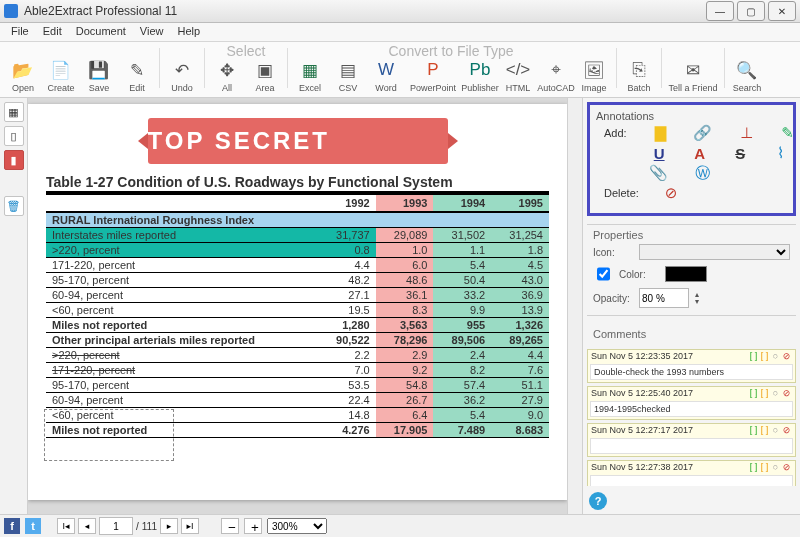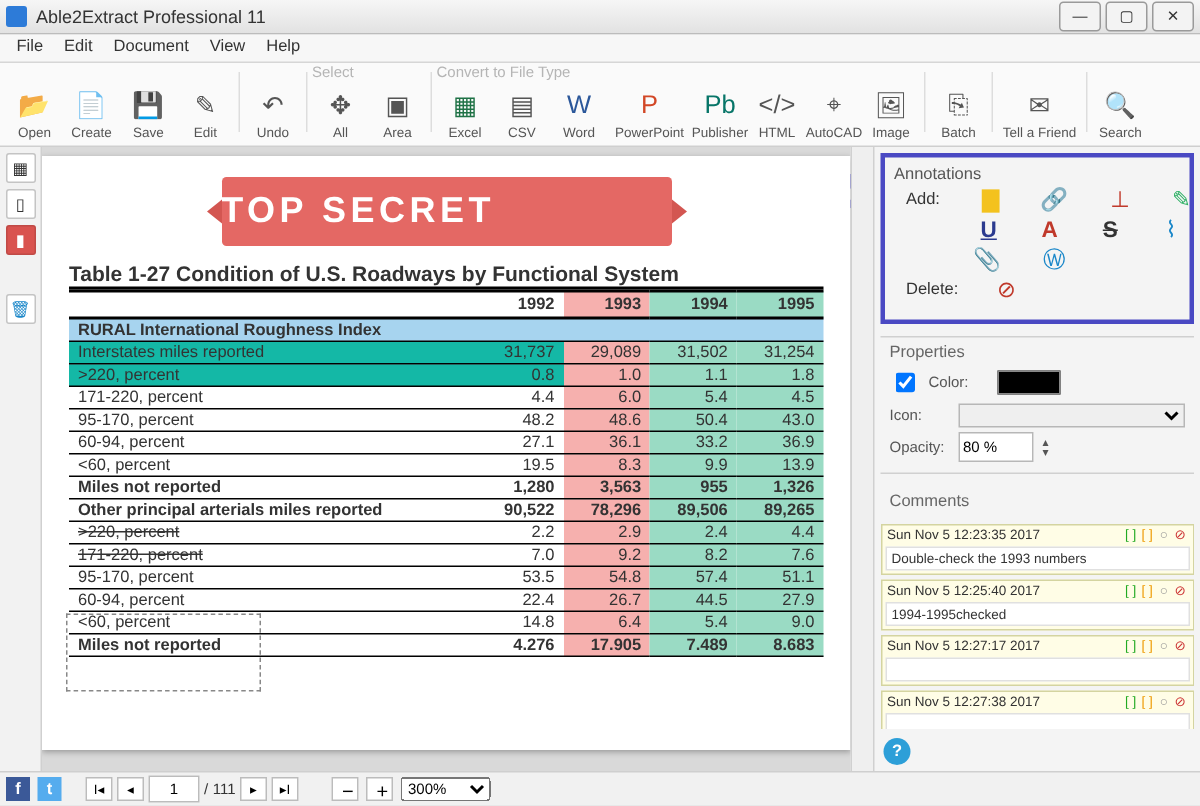--- a/index.html
+++ b/index.html
@@ -6,21 +6,21 @@
 .titlebar{height:22px;background:linear-gradient(#f6f6f6,#e2e2e2);border-bottom:1px solid #bcbcbc;display:flex;align-items:center;padding:0 4px;font-size:12px}
 .titlebar .icon{width:14px;height:14px;background:#2d7bd8;border-radius:2px;margin-right:6px}
 .titlebar .sp{flex:1}
 .winbtn{width:26px;height:18px;border:1px solid #9a9a9a;border-radius:3px;margin-left:3px;display:flex;align-items:center;justify-content:center;font-size:10px;background:#f3f3f3}
 .menubar{height:18px;background:#f7f7f7;border-bottom:1px solid #d6d6d6;display:flex;padding:0 4px;font-size:11px}
 .menubar span{padding:2px 7px}
 .toolbar{height:51px;background:#fafafa;border-bottom:1px solid #cfcfcf;display:flex;padding:2px 4px;gap:0}
 .tbbtn{width:38px;display:flex;flex-direction:column;align-items:center;justify-content:flex-end;padding:2px 0;font-size:9px;color:#555;position:relative}
 .tbbtn.wide{width:56px}
 .tbbtn .ic{width:22px;height:22px;margin-bottom:2px;display:flex;align-items:center;justify-content:center;font-size:17px}
-.tbgroup{color:#b5b5b5;font-size:10px;position:absolute;top:-1px;width:100%;}
+.tbgroup{color:#b5b5b5;font-size:14px;position:absolute;top:-1px;width:100%;text-align:center}
 .tbsep{width:0;border-left:1px solid #ddd;margin:4px 3px;height:40px}
 .workspace{display:flex;height:416px}
 .leftnav{width:27px;background:#f2f2f2;border-right:1px solid #d0d0d0;display:flex;flex-direction:column;align-items:center;gap:4px;padding-top:4px}
 .leftnav .nb{width:18px;height:18px;border:1px solid #c4c4c4;border-radius:2px;background:#fff;display:flex;align-items:center;justify-content:center}
 .leftnav .nb.red{background:#d9534f;border-color:#c04a46;color:#fff}
 .tabs{height:19px;background:#f0f0f0;border-bottom:1px solid #d0d0d0;display:flex;padding-left:3px}
 .tab{background:#fff;border:1px solid #c8c8c8;border-bottom:none;padding:2px 14px 0 7px;font-size:10px;border-radius:3px 3px 0 0;position:relative}
 .tab .x{position:absolute;right:2px;top:2px;font-size:9px;color:#999}
 .docwrap{flex:1;display:flex;flex-direction:column;min-width:0}
 .docarea{flex:1;background:#d9d9d9;overflow:hidden;display:flex;justify-content:center;padding-top:6px;position:relative}
@@ -291,21 +291,21 @@
                 <td>95-170, percent</td>
                 <td class="num">53.5</td>
                 <td class="num hlpink">54.8</td>
                 <td class="num hlgreen">57.4</td>
                 <td class="num hlgreen">51.1</td>
               </tr>
               <tr>
                 <td>60-94, percent</td>
                 <td class="num">22.4</td>
                 <td class="num hlpink">26.7</td>
-                <td class="num hlgreen">44.5</td>
+                <td class="num hlgreen">36.2</td>
                 <td class="num hlgreen">27.9</td>
               </tr>
               <tr>
                 <td>&lt;60, percent</td>
                 <td class="num">14.8</td>
                 <td class="num hlpink">6.4</td>
                 <td class="num hlgreen">5.4</td>
                 <td class="num hlgreen">9.0</td>
               </tr>
               <tr>
@@ -350,27 +350,27 @@
       </div>
       <div class="annrow">
         <span style="width:30px">Delete:</span>
         <span class="annic" style="color:#c0392b">⊘</span>
       </div>
     </div>
 
     <div class="plain" style="border-top:1px solid #d0d0d0;border-bottom:1px solid #d0d0d0">
       <h4>Properties</h4>
       <div class="prop">
+          <span class="lbl">Icon:</span>
+          <select style="flex:1"></select>
+        </div>
+      <div class="prop">
           <input type="checkbox" checked="" style="">
           <span class="lbl">Color:</span>
           <span class="swatch"></span>
-        </div>
-      <div class="prop">
-          <span class="lbl">Icon:</span>
-          <select style="flex:1"></select>
         </div>
       <div class="prop">
           <span class="lbl">Opacity:</span>
           <input type="text" style="width: 44px;" value="80 %">
           <span style="font-size:8px;line-height:7px">▴<br>▾</span>
         </div>
     </div>
 
     <div class="plain" style="padding-bottom:0">
       <h4>Comments</h4>

